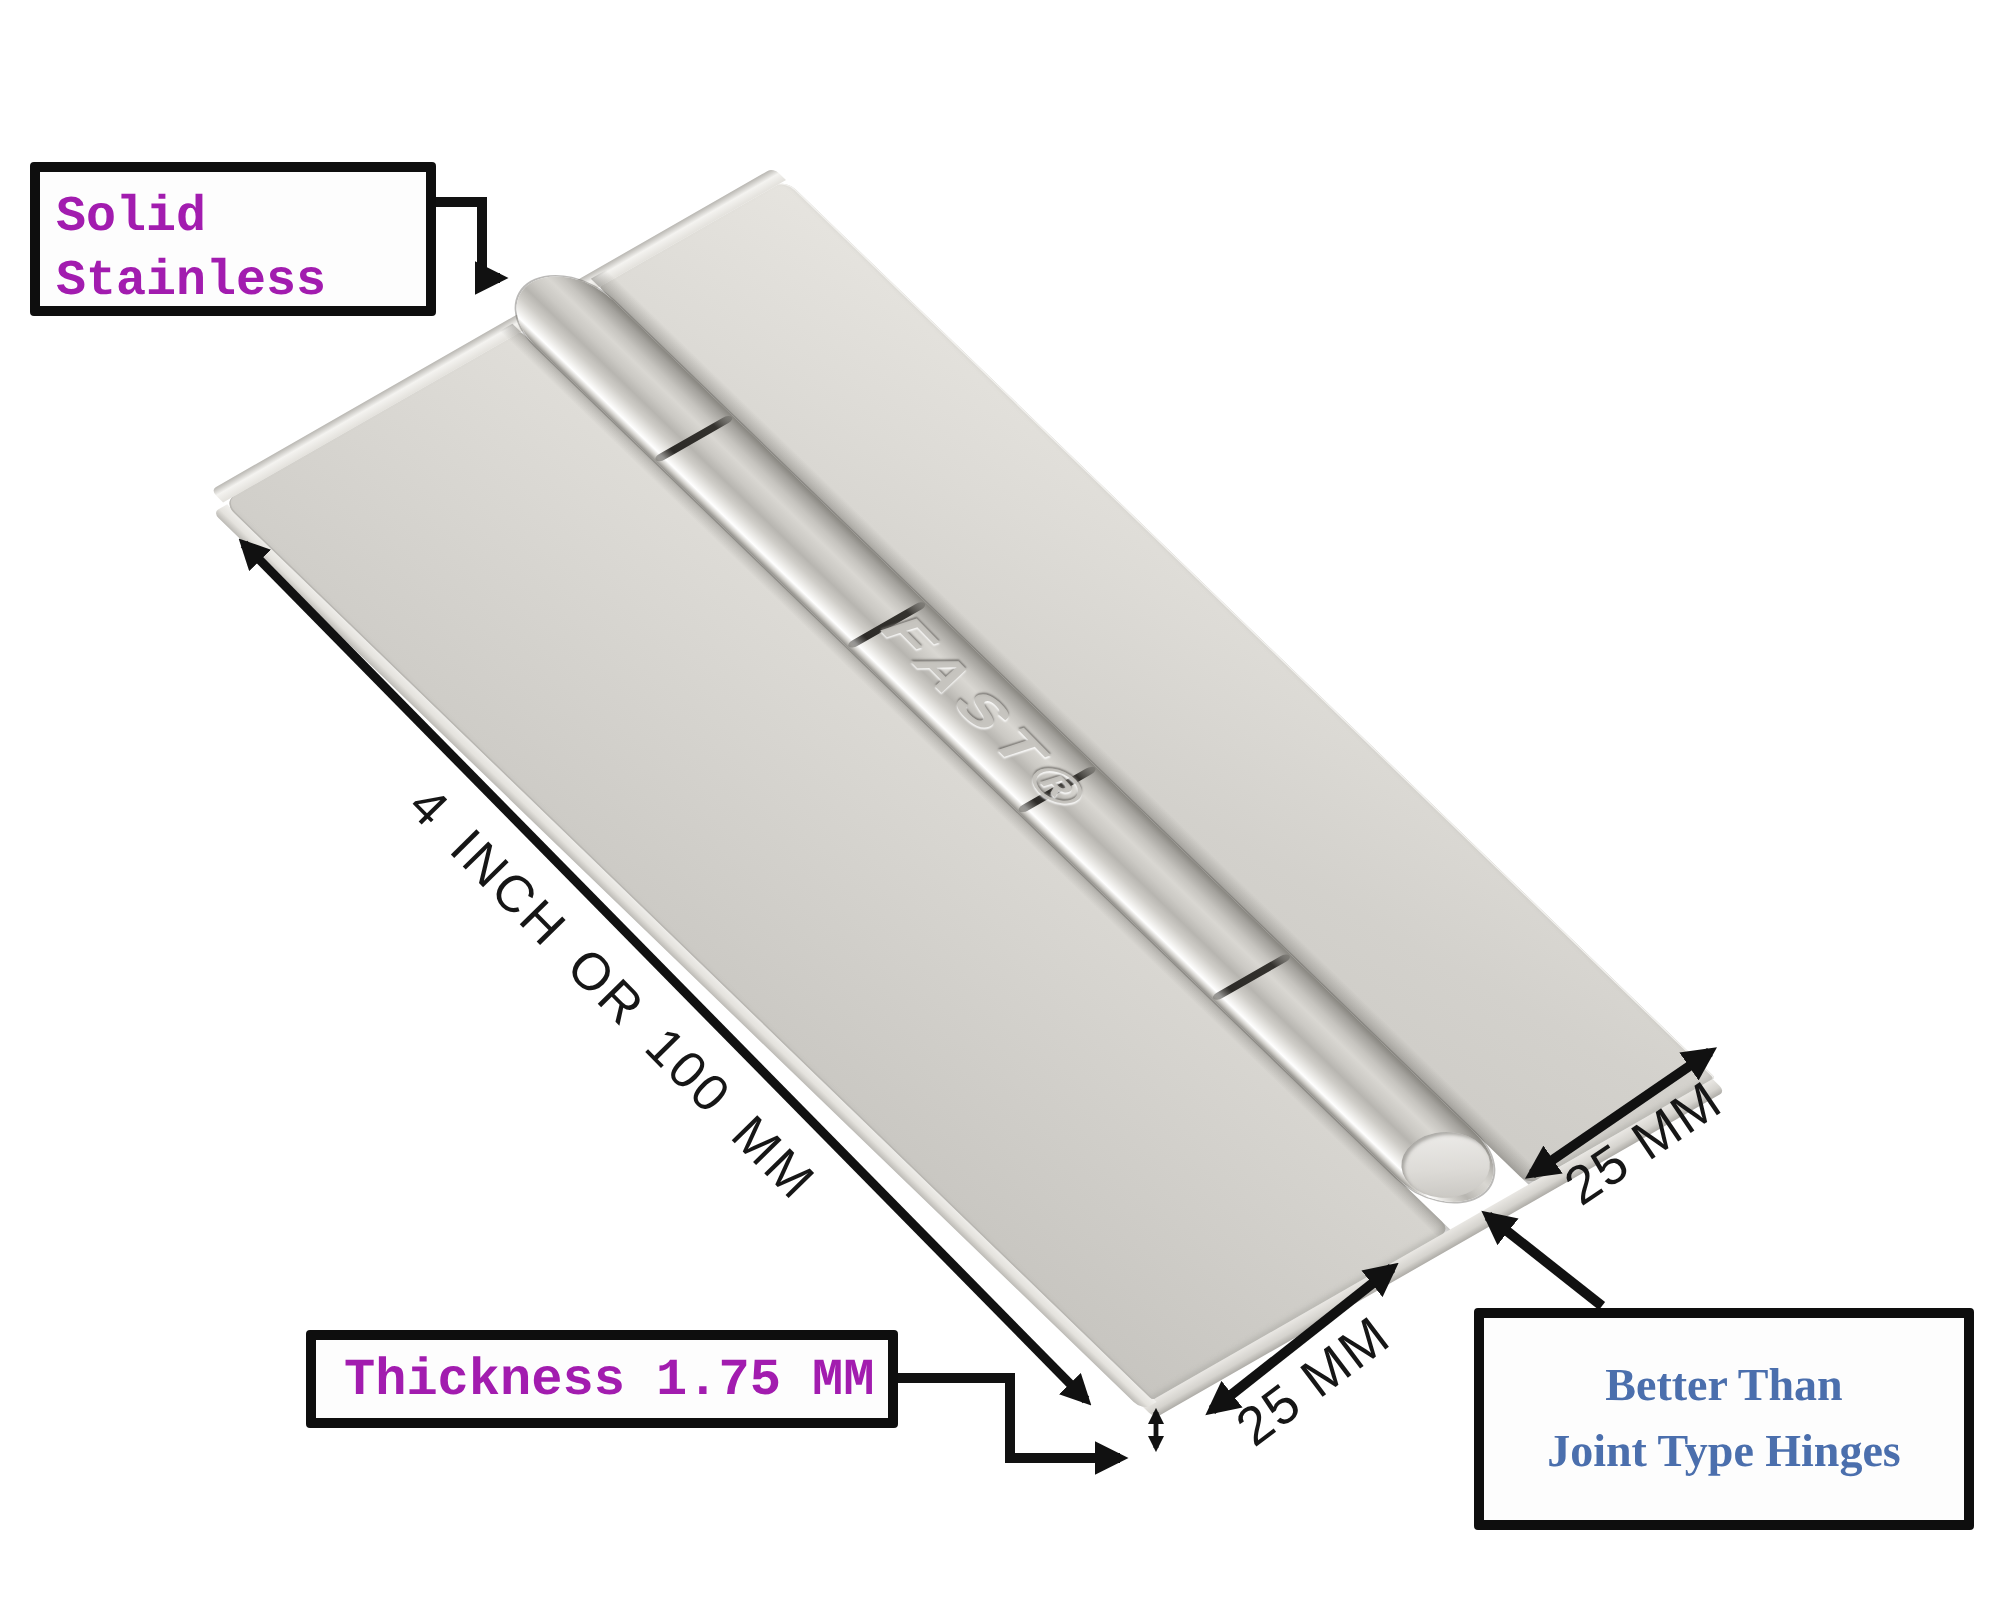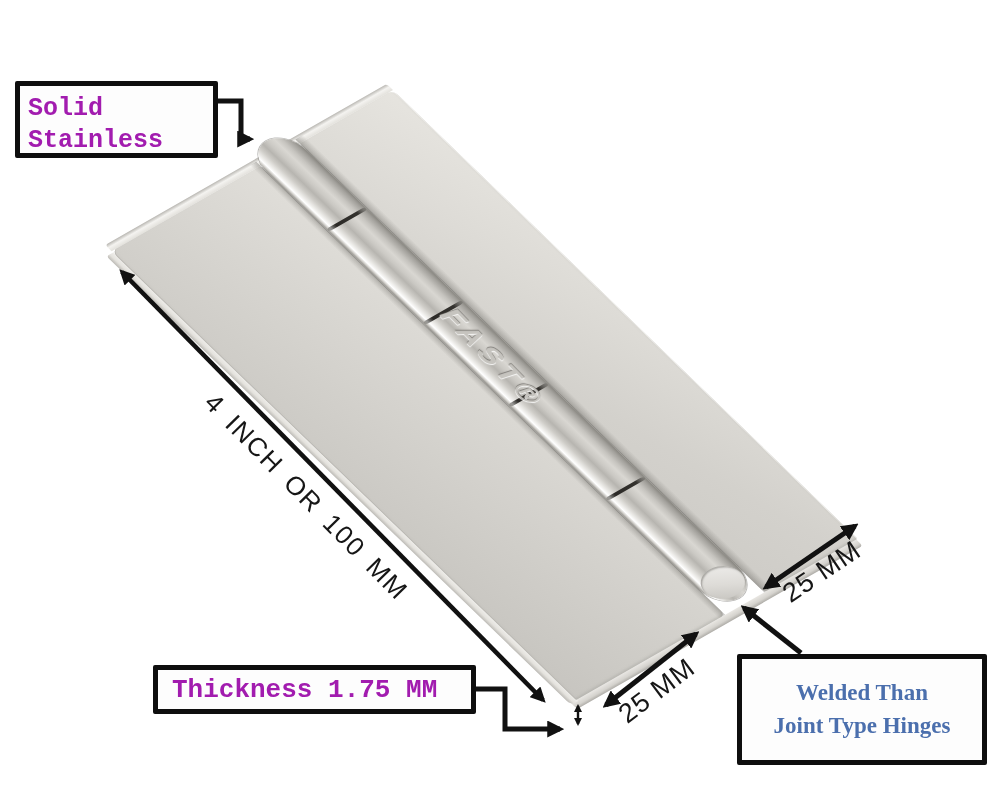--- a/index.html
+++ b/index.html
@@ -86,21 +86,21 @@
       #d9d7d2 61% 67%, #a19f9a 67% 71%, rgba(255,255,255,0) 72%);
   }
   
   .overlay{position:absolute;left:0;top:0;width:1000px;height:800px;pointer-events:none;}
   
   .callout{
     position:absolute;background:#fdfdfd;border:5px solid #0e0e0e;border-radius:2px;
     box-sizing:border-box;color:#a21caf;font-weight:bold;font-family:Liberation Mono, monospace;
   }
   .box-pin{left:15px;top:81px;width:203px;height:77px;padding:7px 0 0 8px;font-size:25px;line-height:1.26;}
-  .box-thickness{left:153px;top:665px;width:323px;height:49px;display:flex;align-items:center;padding-left:14px;font-size:26px;}
+  .box-thickness{left:153px;top:665px;width:296px;height:49px;display:flex;align-items:center;padding-left:14px;font-size:26px;}
   .box-welded{
     left:737px;top:654px;width:250px;height:111px;
     display:flex;flex-direction:column;justify-content:center;align-items:center;
     font-family:"Liberation Serif",serif;font-size:23px;line-height:1.42;color:#4b6fad;text-align:center;
   }
   
   .dim-label{position:absolute;color:#161616;white-space:nowrap;}
   .dim-length{left:306px;top:497px;font-size:26px;letter-spacing:1.5px;word-spacing:5px;transform:translate(-50%,-50%) rotate(45.5deg);}
   .dim-25-bottom{left:657px;top:691px;font-size:27px;letter-spacing:1px;transform:translate(-50%,-50%) rotate(-37deg);}
   .dim-25-right{left:822px;top:572px;font-size:27px;letter-spacing:1px;transform:translate(-50%,-50%) rotate(-34deg);}
@@ -161,17 +161,17 @@
 
   <div class="callout box-pin">
     <div>Solid Stainless</div>
   </div>
 
   <div class="callout box-thickness">
     <span>Thickness 1.75 MM</span>
   </div>
 
   <div class="callout box-welded">
-    <div>Welded Than</div>
+    <div>Better Than</div>
     <div>Joint Type Hinges</div>
   </div>
 
 </div>
 
 </body></html>

